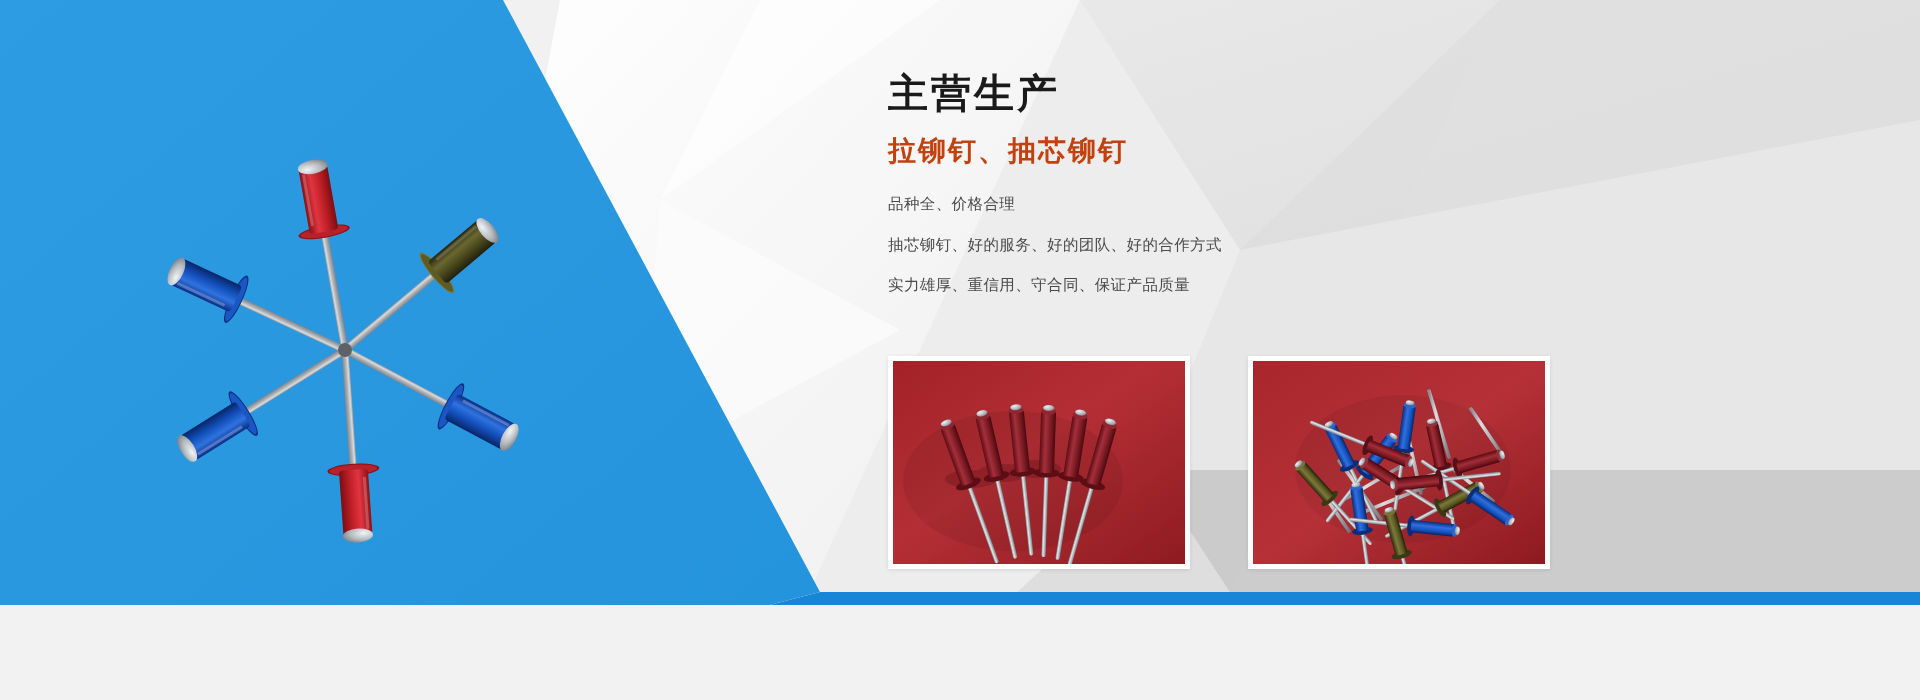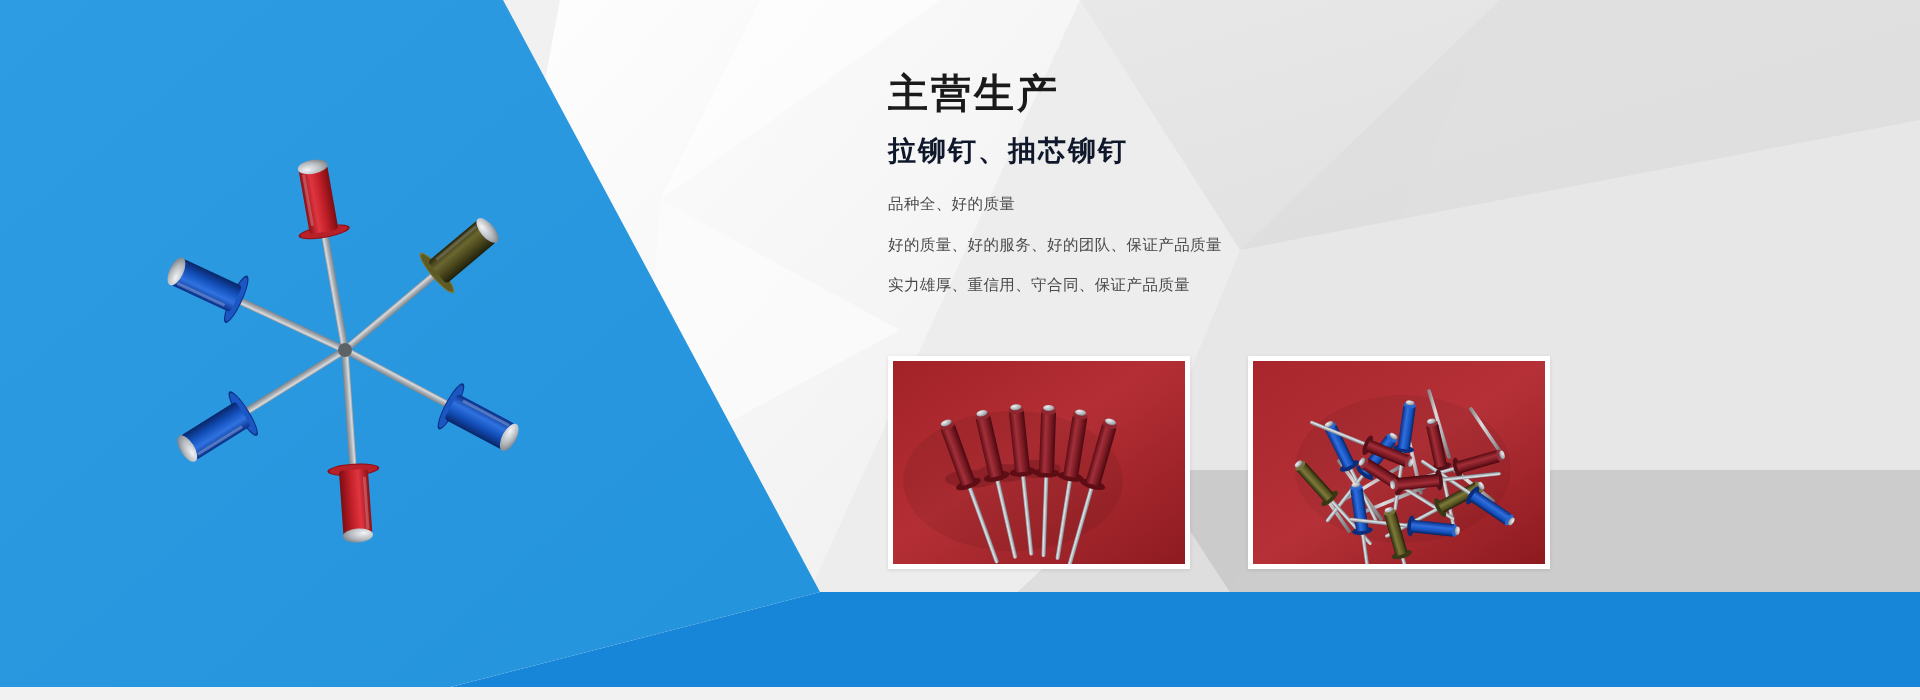--- a/index.html
+++ b/index.html
@@ -6,21 +6,21 @@
   * { margin:0; padding:0; box-sizing:border-box; }
   html, body {
     width:1920px; height:700px;
     overflow:hidden;
     font-family:"Liberation Sans","DejaVu Sans",sans-serif;
     background:#f2f2f2;
   }
 
   #banner {
     position:relative;
-    width:1920px; height:687px;
+    width:1920px; height:605px;
     overflow:hidden;
     background:#f0f0f0;
   }
 
   
   .bg-layer { position:absolute; inset:0; }
   .bg-layer svg { display:block; width:1920px; height:700px; }
 
   
   #rivet-hero {
@@ -44,21 +44,21 @@
     color:#1a1a1a;
     letter-spacing:3px;
     line-height:1.15;
     white-space:nowrap;
   }
 
   #sub-title {
     margin-top:18px;
     font-size:28px;
     font-weight:bold;
-    color:#0f172a;
+    color:#c2410c;
     letter-spacing:2px;
     line-height:1.2;
     white-space:nowrap;
   }
 
   #desc-list { margin-top:26px; }
   .desc-line {
     font-size:15.5px;
     color:#4a4a4a;
     line-height:1.35;
@@ -204,22 +204,22 @@
       </g>
     </svg>
   </div>
 
   <div id="content">
     <h1 id="main-title">主营生产</h1>
 
     <h2 id="sub-title">拉铆钉、抽芯铆钉</h2>
 
     <div id="desc-list">
-      <p class="desc-line">品种全、好的质量</p>
-      <p class="desc-line">好的质量、好的服务、好的团队、保证产品质量</p>
+      <p class="desc-line">品种全、价格合理</p>
+      <p class="desc-line">抽芯铆钉、好的服务、好的团队、好的合作方式</p>
       <p class="desc-line">实力雄厚、重信用、守合同、保证产品质量</p>
     </div>
   </div>
 
   <div id="gallery">
 
     <div class="photo-card">
       <div class="photo-inner">
         <svg viewBox="0 0 292 203" preserveAspectRatio="none" aria-hidden="true">
           <defs>

